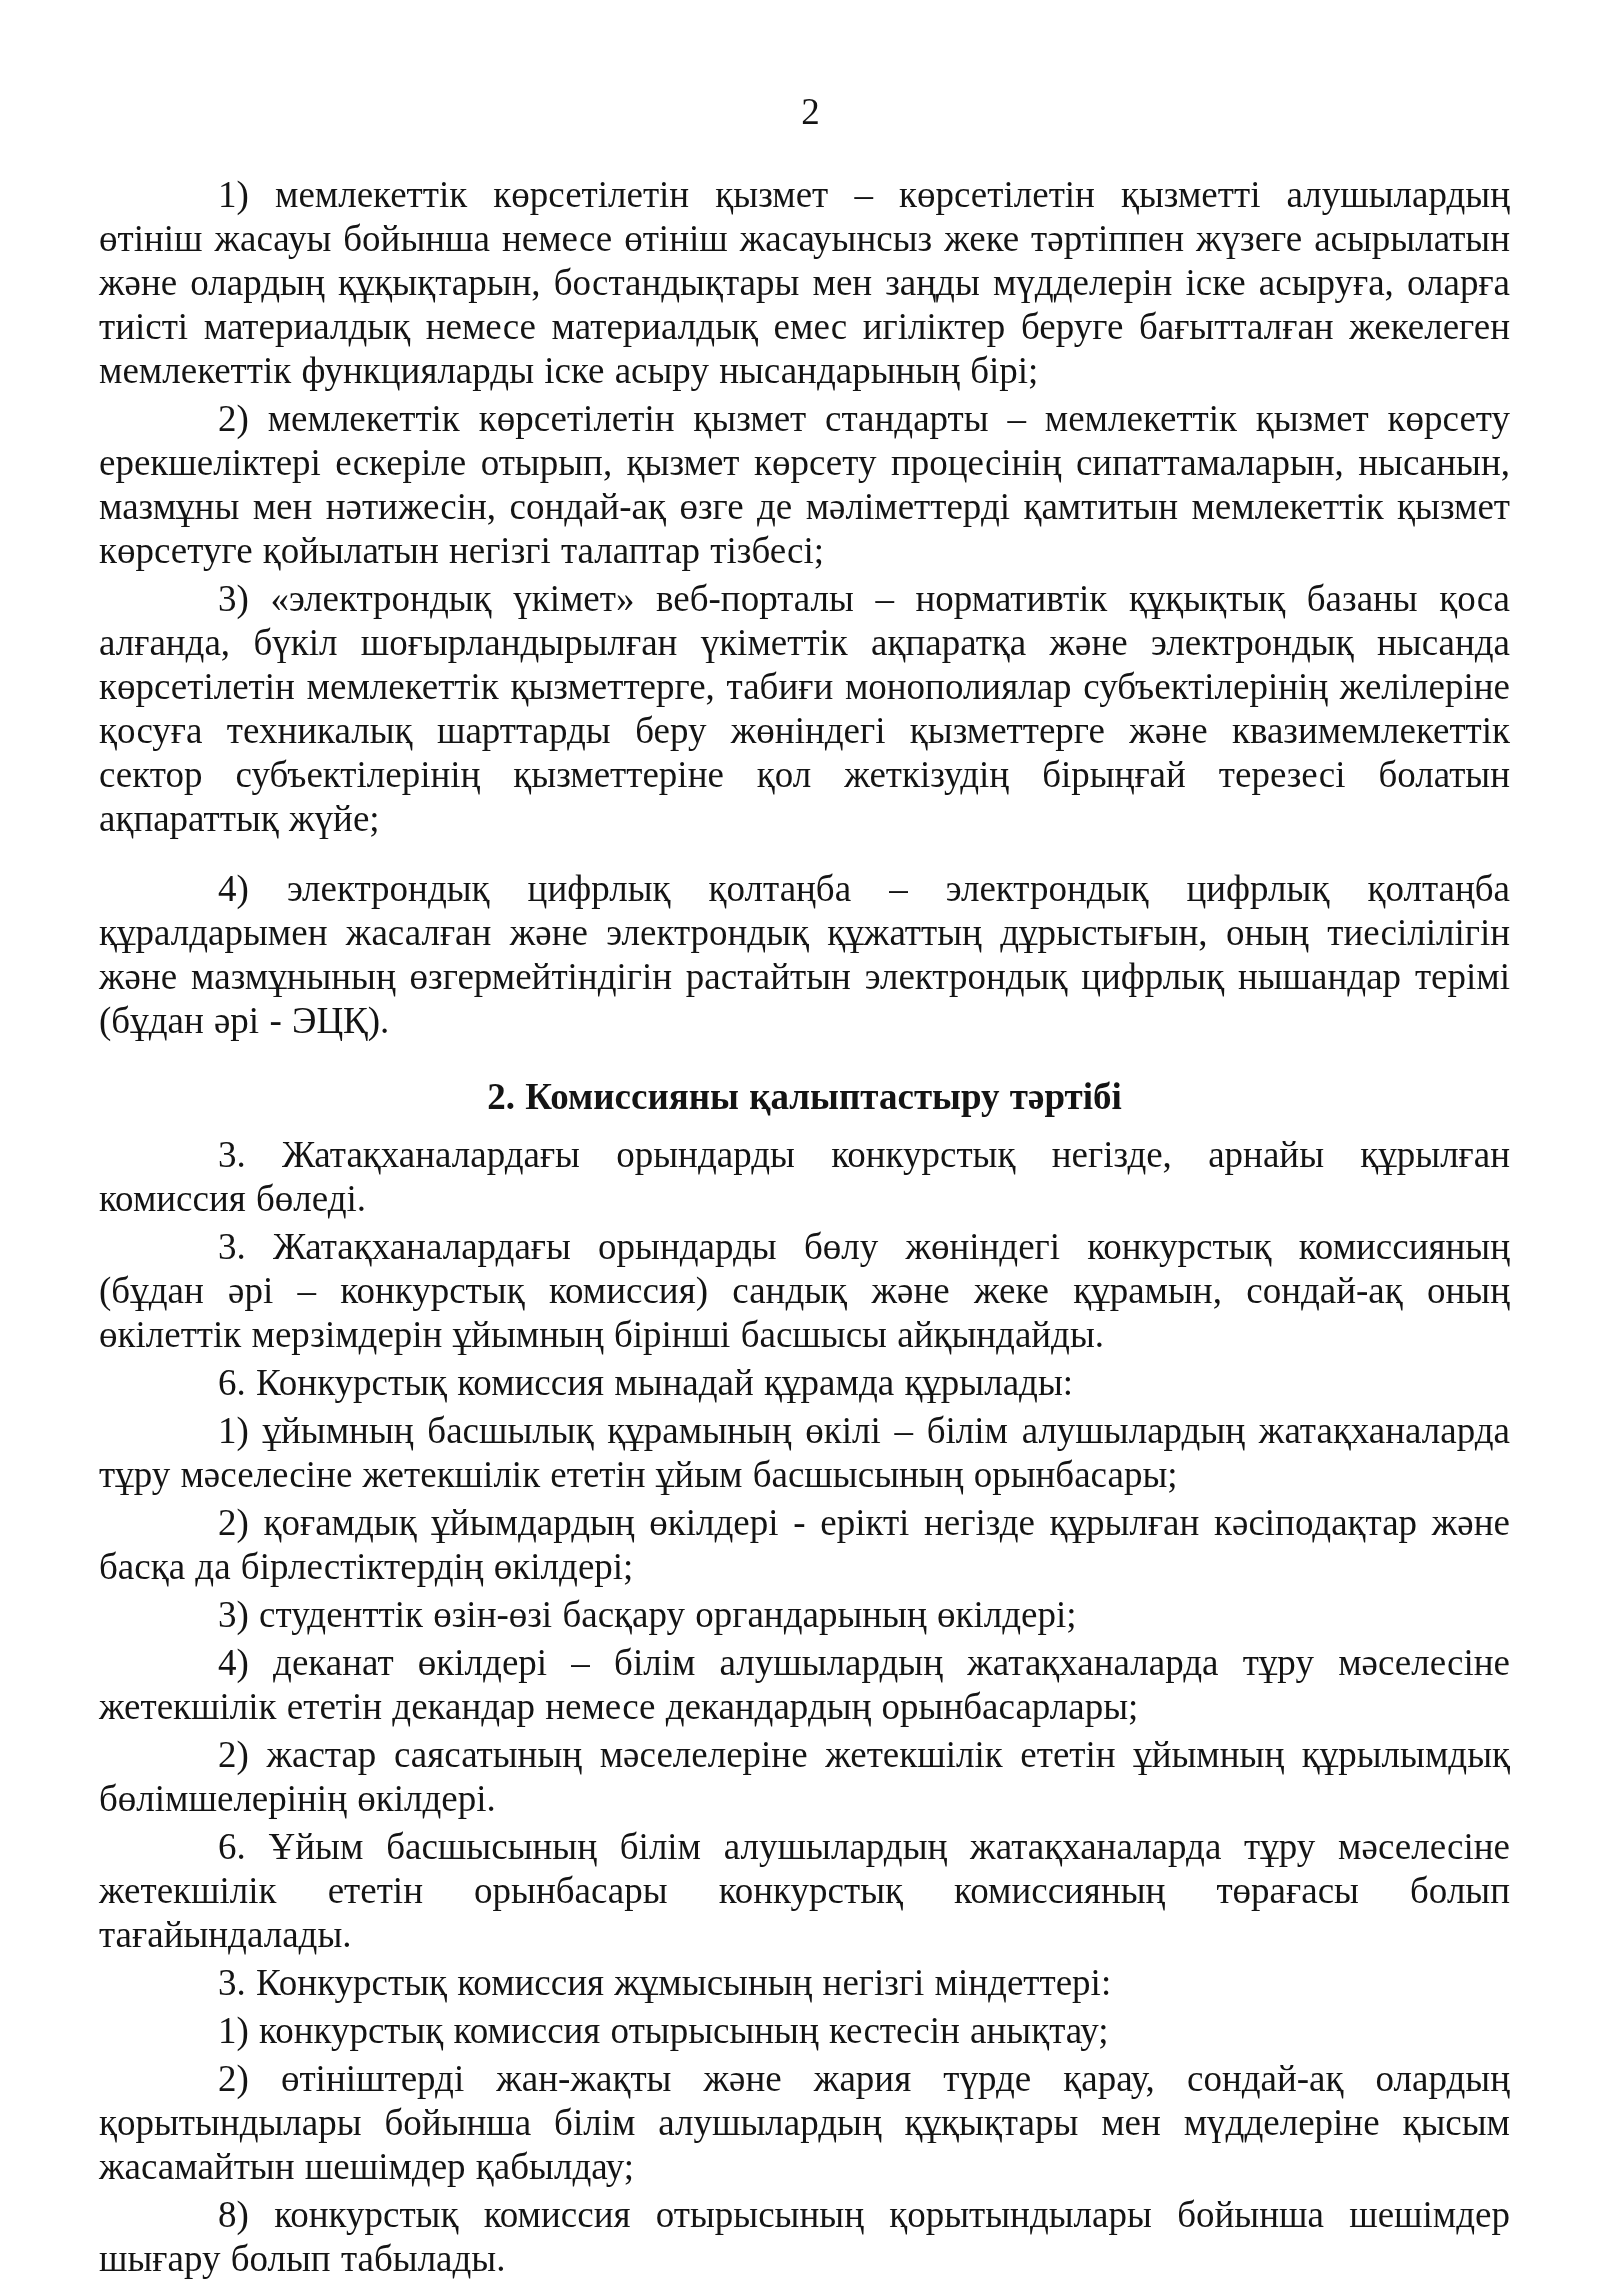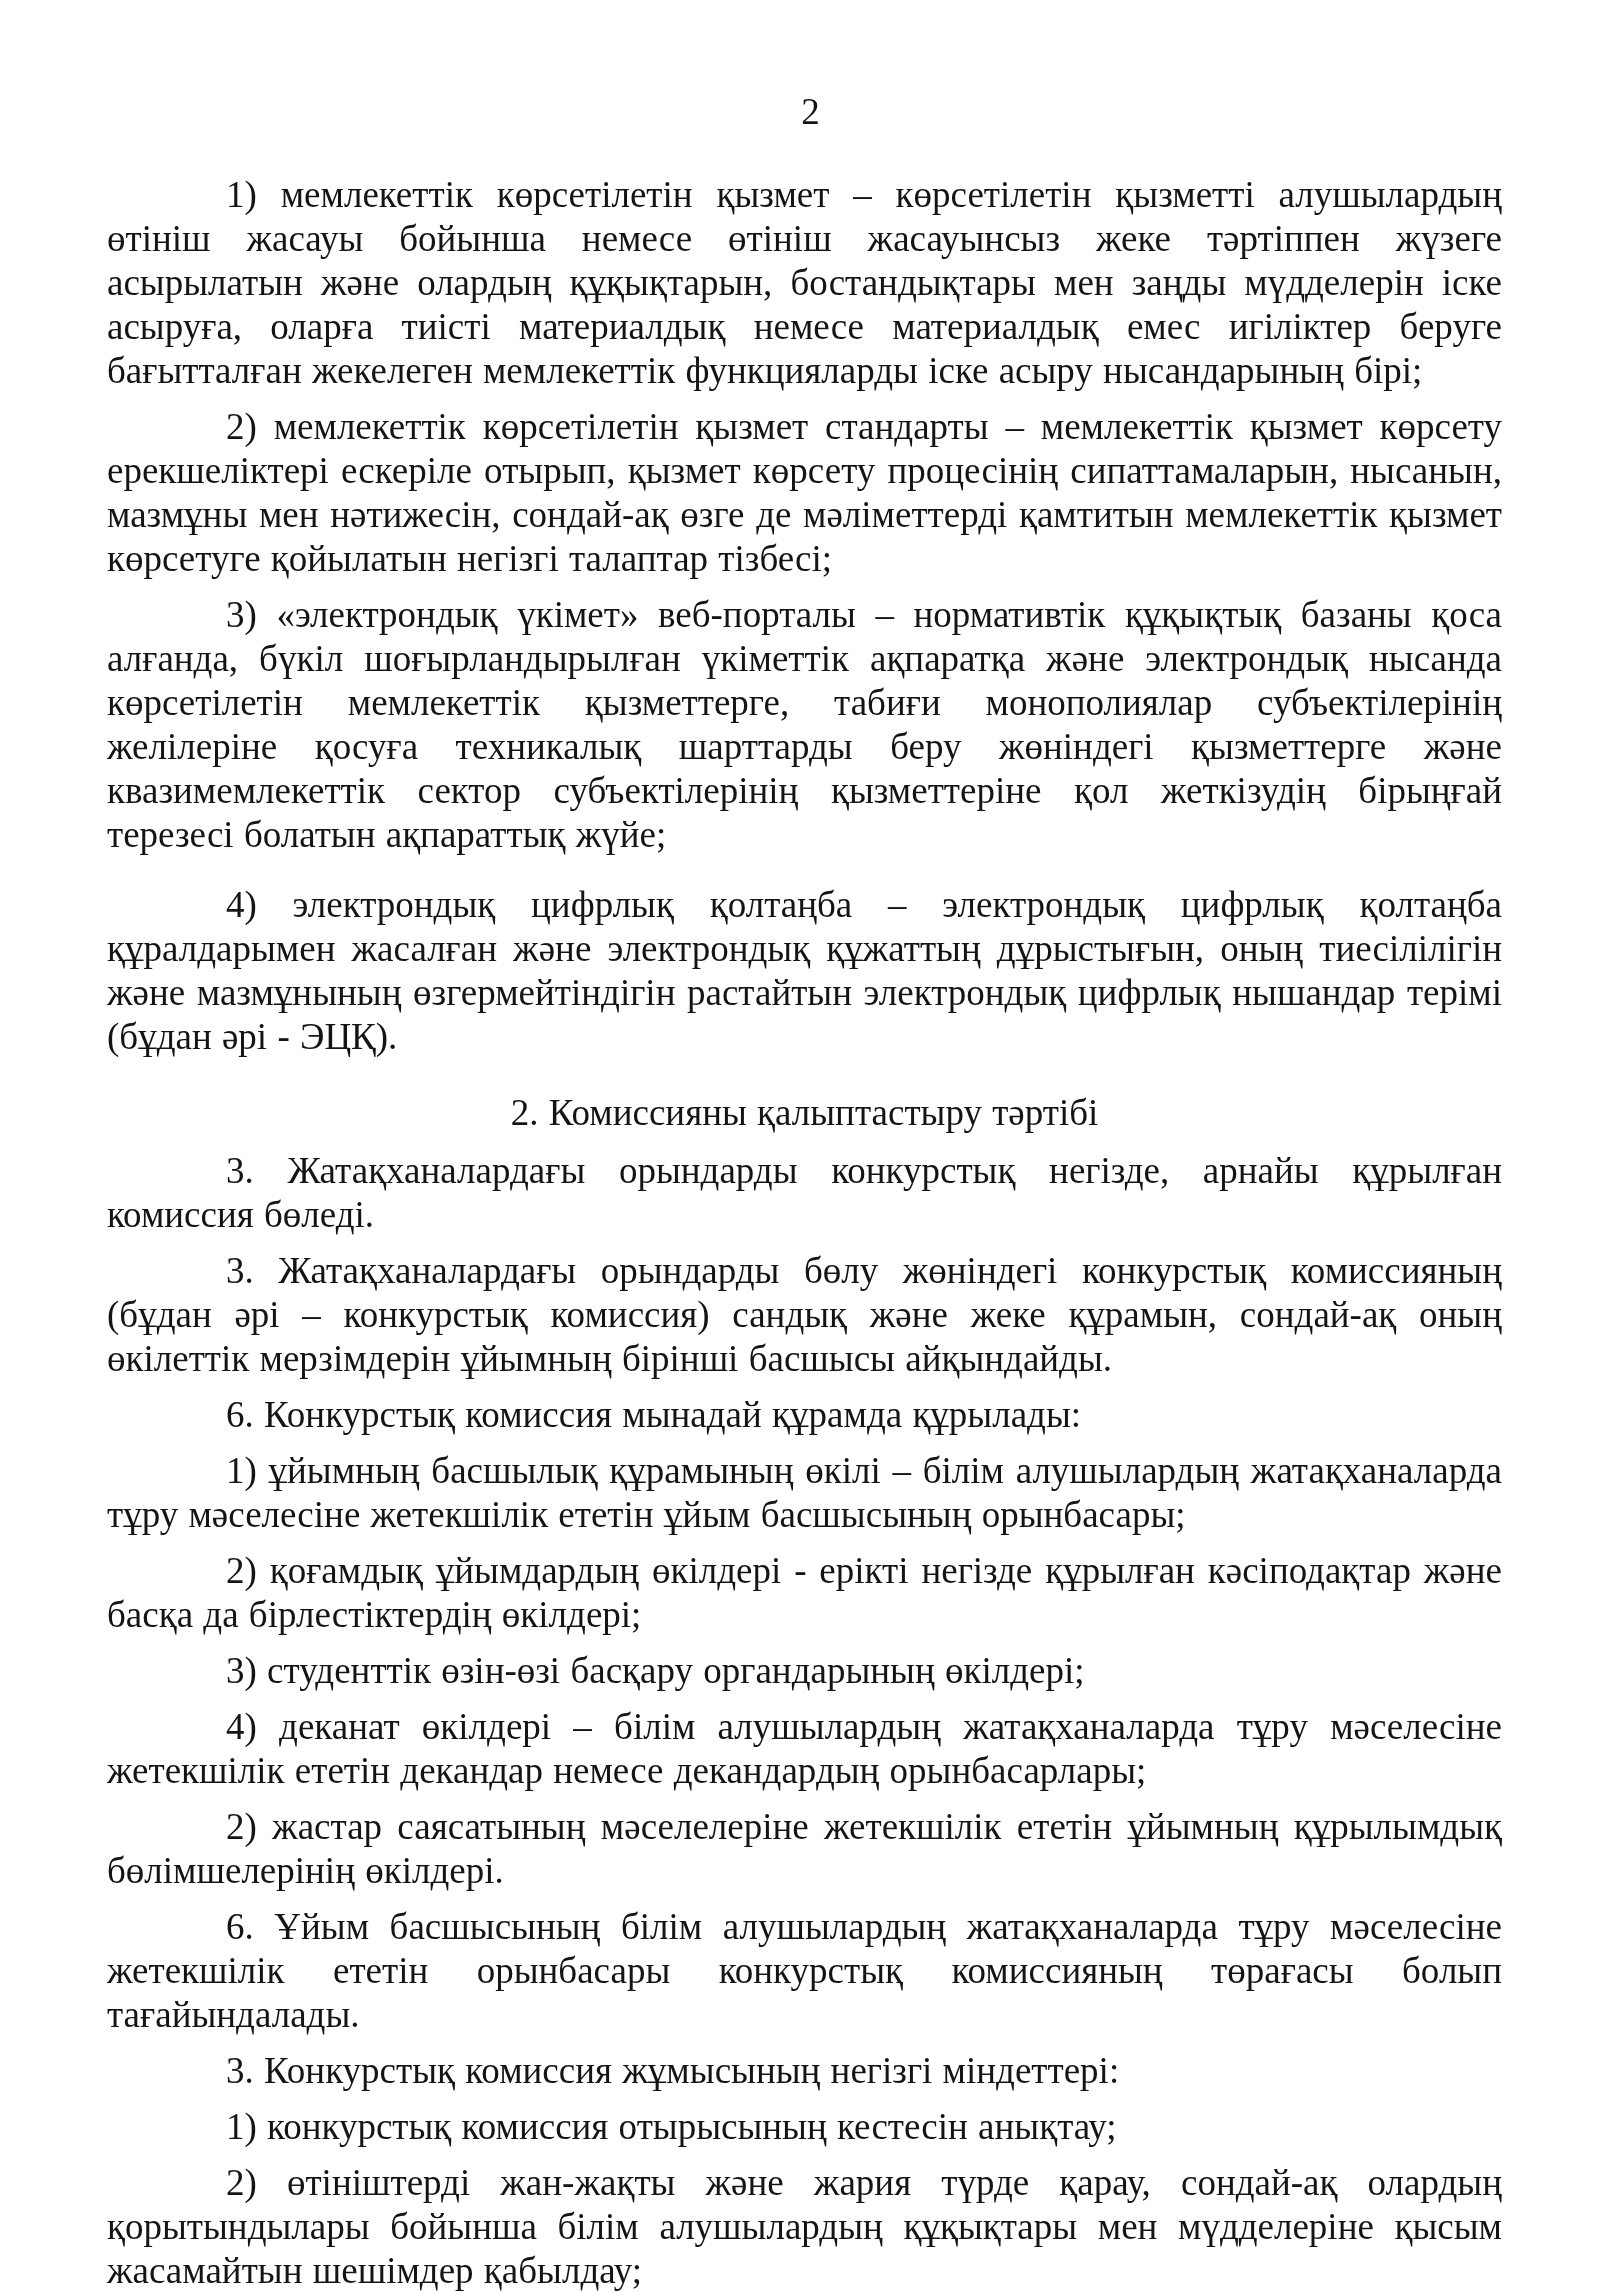--- a/index.html
+++ b/index.html
@@ -20,35 +20,35 @@
   .page-number {
     padding-top: 90px;
     text-align: center;
     font-size: 37px;
     line-height: 44px;
   }
   .content {
     margin: 39px 107px 0 95px;
   }
   .para {
-    margin: 12px;
+    margin: 4px;
     font-size: 37px;
     line-height: 44px;
     text-align: justify;
     text-indent: 119px;
     word-spacing: 1px;
   }
   .para.gap-before {
     margin-top: 25.5px;
   }
   .heading {
     margin: 32px 0 14.7px 0;
     font-size: 37px;
     line-height: 44px;
-    font-weight: normal;
+    font-weight: bold;
     text-align: center;
     text-indent: 0;
   }
 </style>
 </head>
 <body>
 
 <div class="page">
   <div class="page-number">2</div>
   <div class="content">

